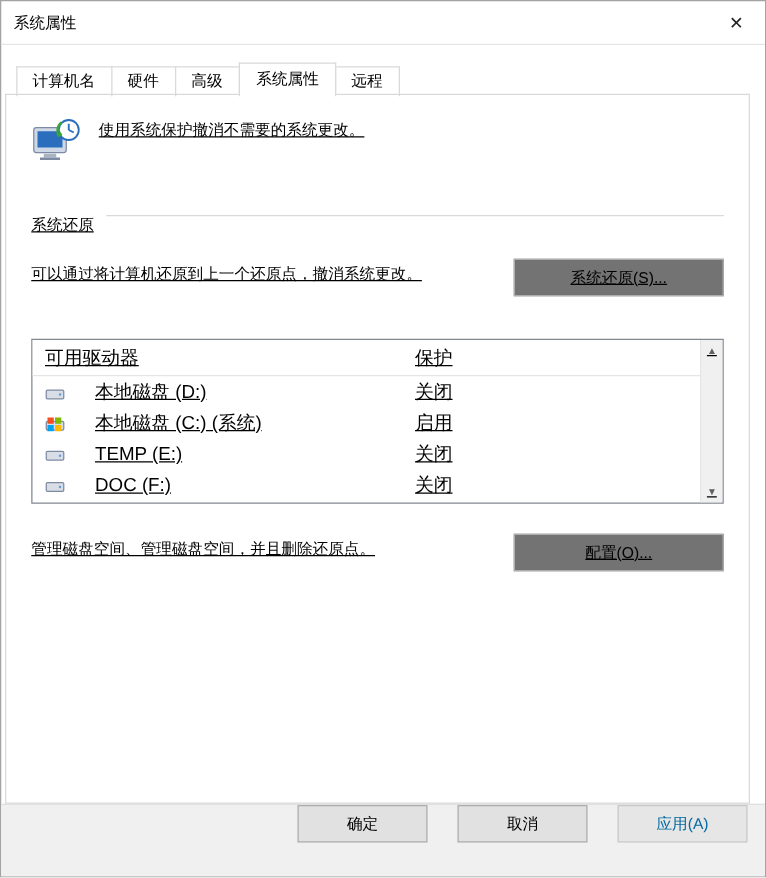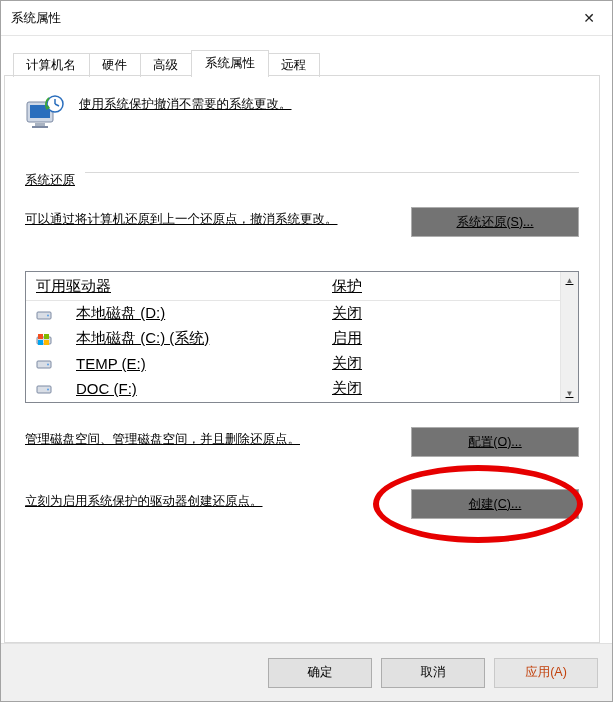--- a/index.html
+++ b/index.html
@@ -174,36 +174,35 @@
     border-left:1px solid #e5e5e5;
   }
   .scroll-arrow { width:17px; height:17px; display:flex; align-items:center; justify-content:center; color:#606060; font-size:8px; }
 
   .dialog-buttons {
     height: 58px;
     background: #f0f0f0;
     border-top: 1px solid #e0e0e0;
     display: flex;
     justify-content: flex-end;
-    align-items: center;
-    gap: 9px;
+    gap: 24px;
     padding-right: 14px;
     box-sizing:border-box;
   }
   .dlg-btn {
     width: 104px;
     height: 30px;
     border: 1px solid #adadad;
     background: #e1e1e1;
     font-family: inherit;
     font-size: 12.5px;
     cursor: pointer;
   }
   .dlg-btn.disabled {
-    color: #c2410c;
+    color: #0369a1;
     background: #e6e6e6;
     border-color: #c9c9c9;
     cursor: default;
   }
 
   .highlight-ring {
     position: absolute;
     border: 6px solid #e60000;
     border-radius: 50% / 50%;
     pointer-events: none;
@@ -332,25 +331,20 @@
           <div class="scroll-arrow">▲</div>
           <div class="scroll-arrow">▼</div>
         </div>
       </div>
 
       <div class="config-row" style="margin-bottom:32px">
         <div class="config-text">管理磁盘空间、管理磁盘空间，并且删除还原点。</div>
         <button class="side-button">配置(O)...</button>
       </div>
 
-      <div class="create-row" style="position:relative;">
-        <div class="create-text">立刻为启用系统保护的驱动器创建还原点。</div>
-        <button class="side-button">创建(C)...</button>
-        <div class="highlight-ring" style="left:348px; top:-24px; width:210px; height:78px;"></div>
-      </div>
 
     </div>
 
   </div>
 
   <div class="dialog-buttons">
     <button class="dlg-btn">确定</button>
     <button class="dlg-btn">取消</button>
     <button class="dlg-btn disabled">应用(A)</button>
   </div>

